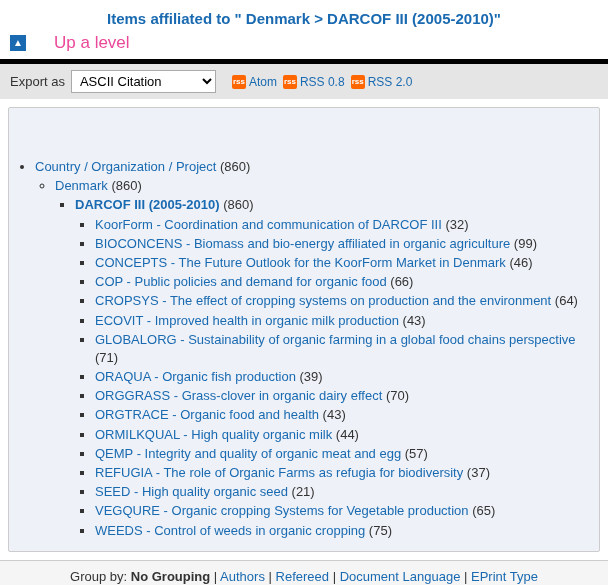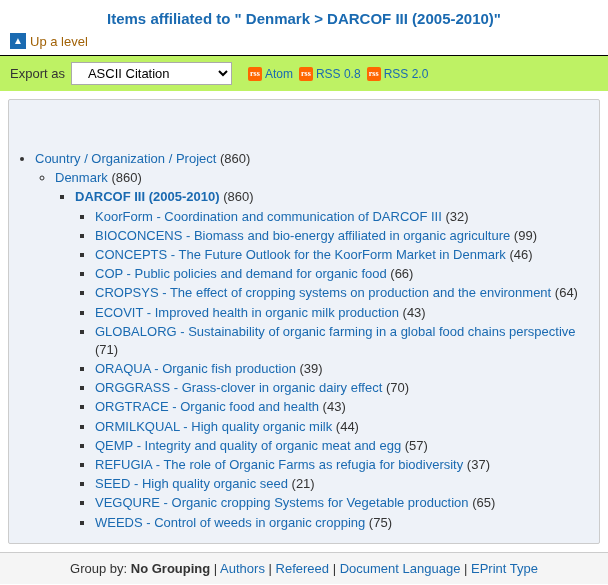--- a/index.html
+++ b/index.html
@@ -21,41 +21,42 @@
     }
 
     .up-level {
       padding: 2px 10px 6px 10px;
       display: flex;
       align-items: center;
       gap: 4px;
     }
 
     .up-level a {
-      color: #a16207;
-      text-decoration: none;
-      font-size: 13px;
+      color: #ec4899;
+      text-decoration: none;
+      font-size: 17px;
+      margin-left: 24px;
     }
 
     .export-bar {
       display: flex;
       align-items: center;
       gap: 6px;
       padding: 6px 10px;
-      border-top: 1px solid #000000;
-      background: #bef264;
+      border-top: 5px solid #000000;
+      background: #e5e5e5;
     }
 
     .export-bar label {
       font-size: 13px;
       color: #333;
     }
 
     .export-select {
-      padding: 2px 12px;
+      padding: 2px 4px;
       font-size: 13px;
       border: 1px solid #aaa;
       background: #fff;
     }
 
     .export-btn {
       padding: 3px 12px;
       font-size: 13px;
       background: linear-gradient(to bottom, #e8e8e8, #d0d0d0);
       border: 1px solid #888;
@@ -83,21 +84,20 @@
       width: 14px;
       height: 14px;
       background: #f60;
       border-radius: 2px;
       display: inline-flex;
       align-items: center;
       justify-content: center;
       color: white;
       font-size: 8px;
       font-weight: bold;
-      font-family: Liberation Serif, serif;
     }
 
     .main-content {
       padding: 10px 10px 10px 10px;
       background: #eef2f8;
       margin: 8px 8px;
       border: 1px solid #ccc;
       border-radius: 2px;
     }
 

